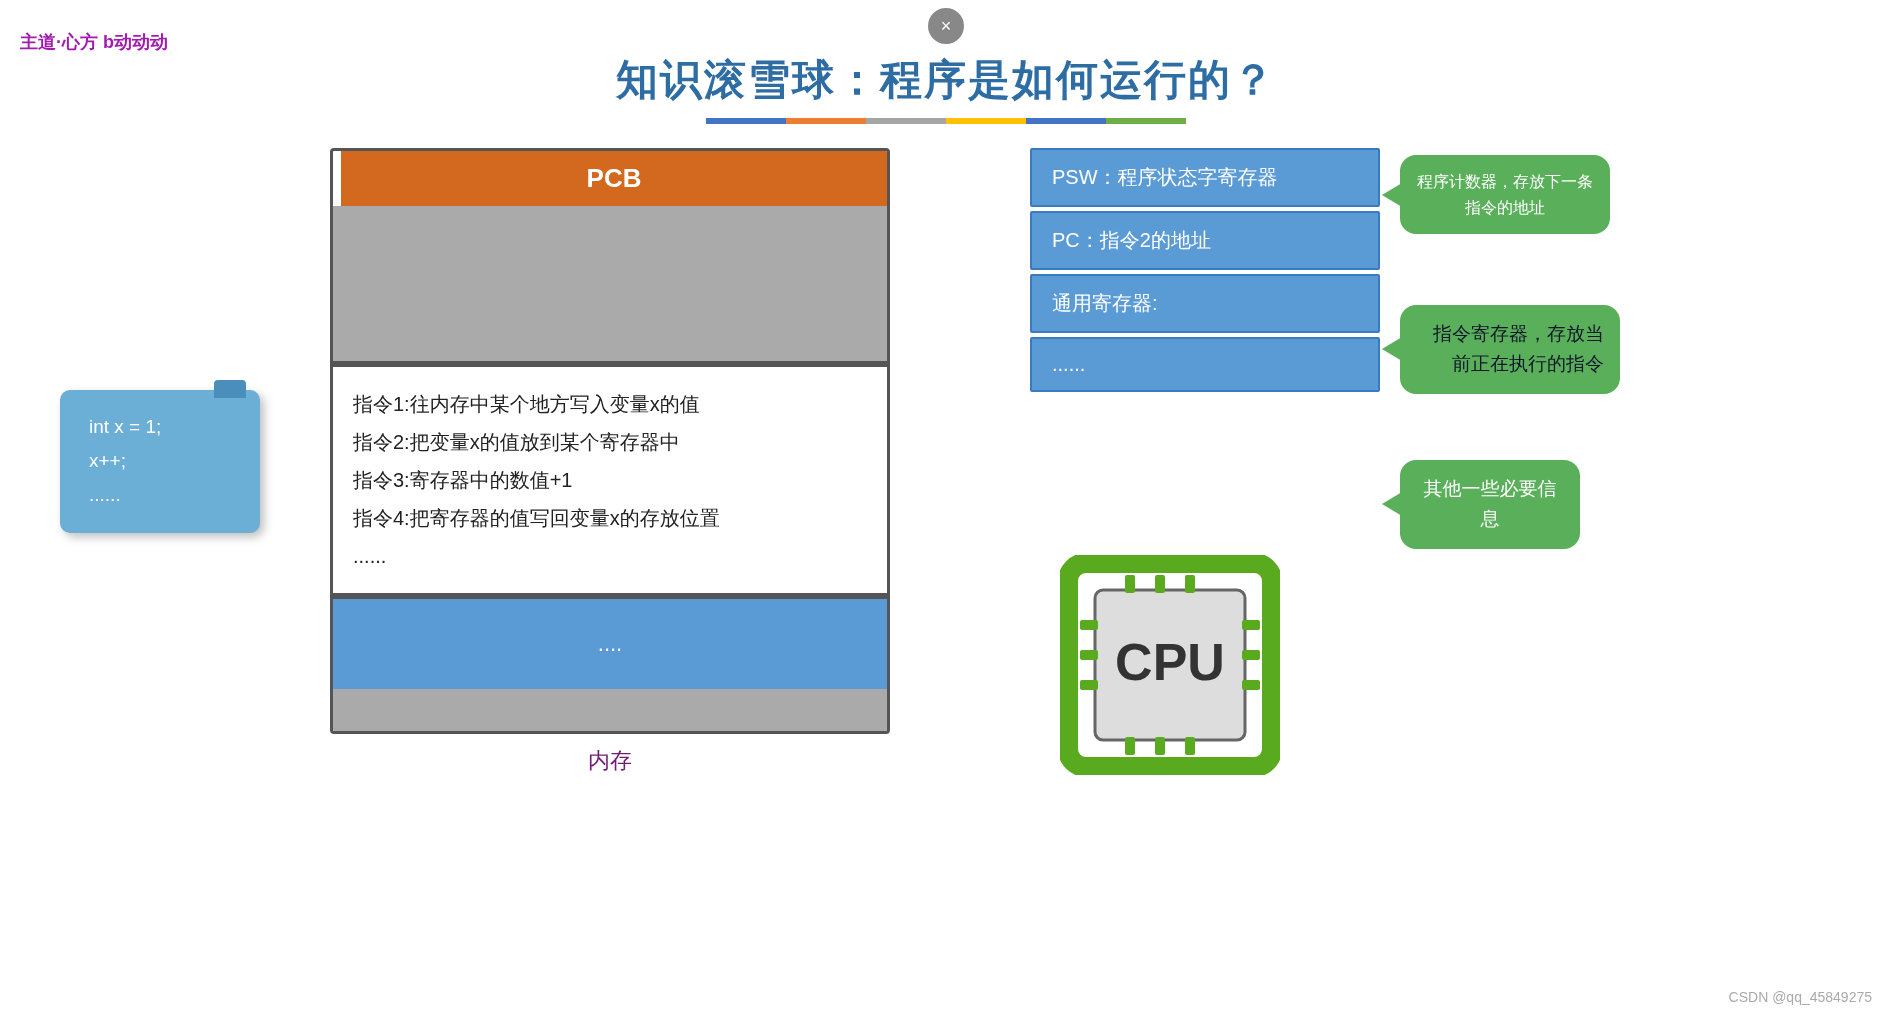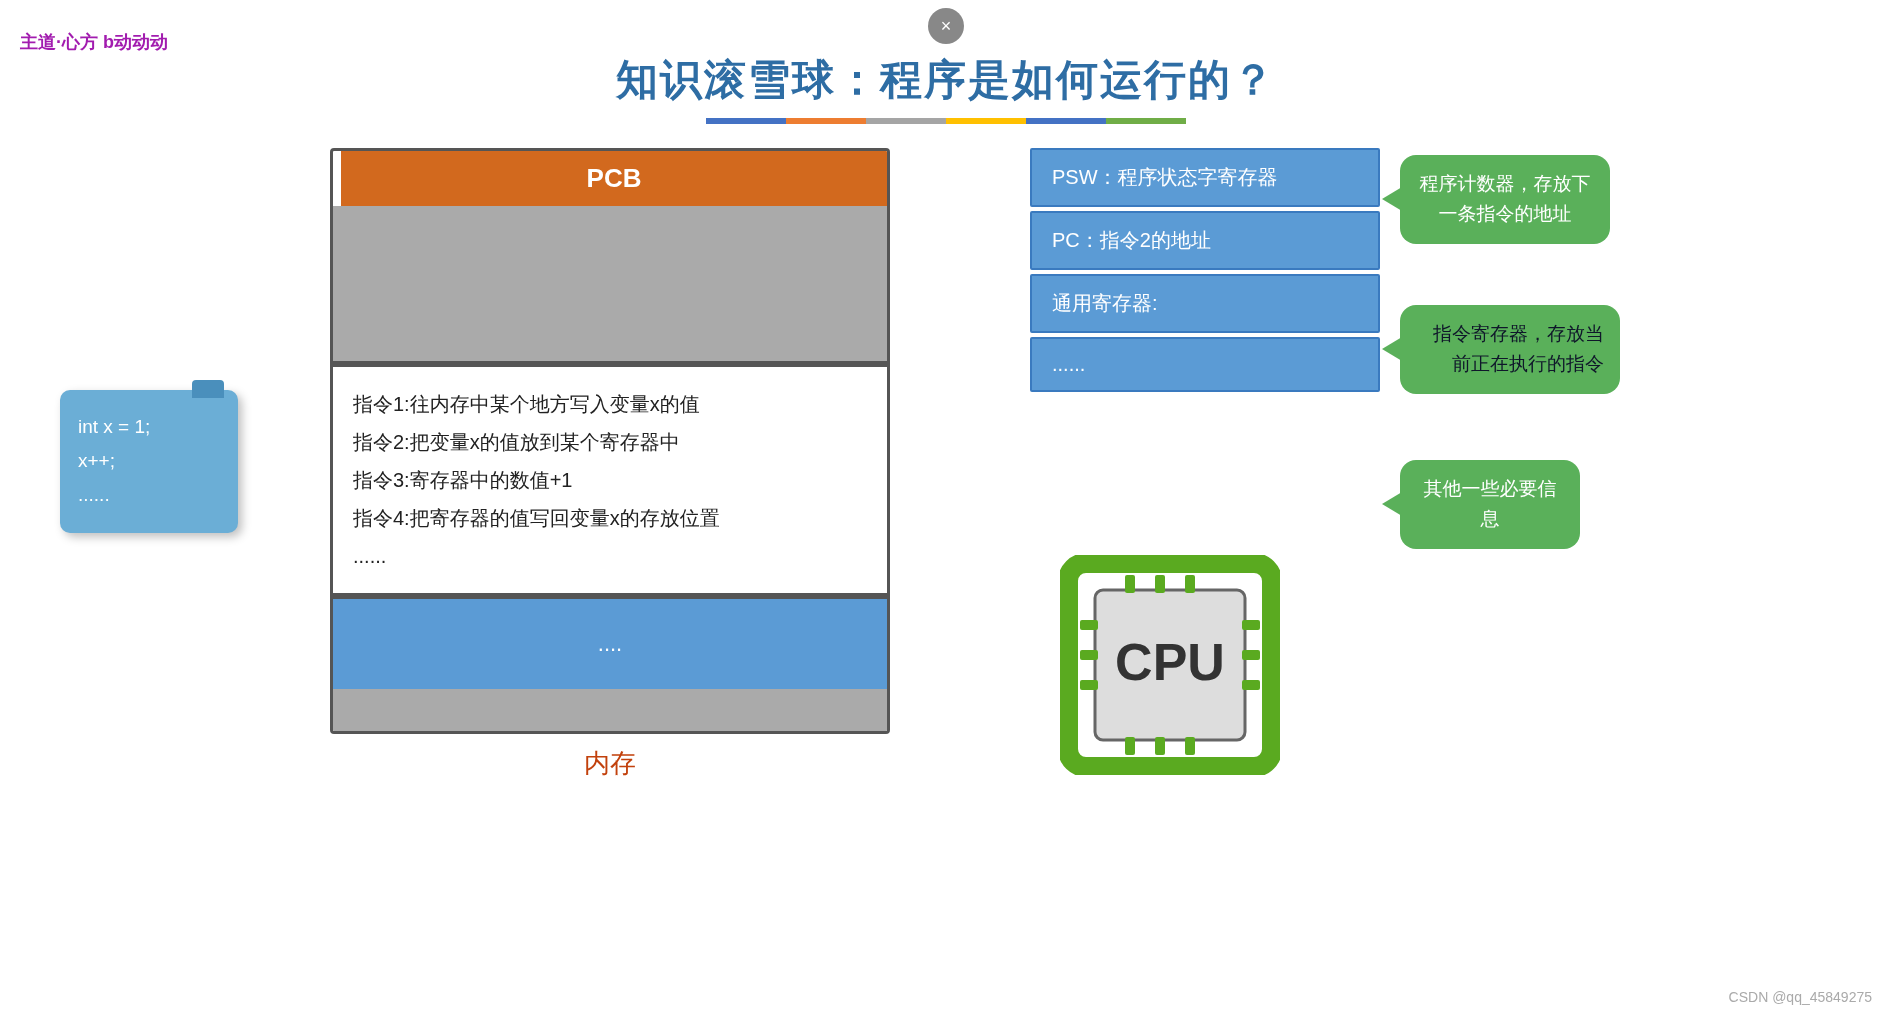--- a/index.html
+++ b/index.html
@@ -114,22 +114,22 @@
       display: flex;
       align-items: center;
       justify-content: center;
     }
     .mem-gray-bot {
       background: #aaa;
       height: 42px;
     }
     .mem-label {
       text-align: center;
-      font-size: 26px;
-      color: #c2410c;
+      font-size: 22px;
+      color: #701a75;
       margin-top: 12px;
     }
 
     
     .cpu-area {
       position: absolute;
       top: 148px;
       left: 1030px;
       width: 350px;
     }
@@ -168,22 +168,22 @@
     <div class="color-bar-seg" style="background:#4472c4;"></div>
     <div class="color-bar-seg" style="background:#ed7d31;"></div>
     <div class="color-bar-seg" style="background:#a5a5a5;"></div>
     <div class="color-bar-seg" style="background:#ffc000;"></div>
     <div class="color-bar-seg" style="background:#4472c4;"></div>
     <div class="color-bar-seg" style="background:#70ad47;"></div>
   </div>
 </div>
 
 <div style="
-  position:absolute; top:390px; left:60px; width:178px;
-  background:#6baed6; border-radius:10px; padding:20px 18px;
+  position:absolute; top:390px; left:60px; width:200px;
+  background:#6baed6; border-radius:10px; padding:20px 29px;
   color:#fff; font-size:19px; line-height:1.8;
   box-shadow:4px 4px 10px rgba(0,0,0,0.25);
 ">
 
   <div style="position:absolute;top:-10px;right:14px;width:32px;height:18px;background:#4a8fbc;border-radius:4px 4px 0 0;"></div>
   <div>int x = 1;</div>
   <div>x++;</div>
   <div>......</div>
 </div>
 
@@ -218,21 +218,21 @@
 <div class="cpu-area">
   <div class="reg-box">PSW：程序状态字寄存器</div>
   <div class="reg-box">PC：指令2的地址</div>
   <div class="reg-box">通用寄存器:</div>
   <div class="reg-box">......</div>
 </div>
 
 <div style="
   position:absolute; top:155px; left:1400px; width:210px;
   background:#5ab05a; color:#fff; border-radius:16px;
-  font-size:19px; line-height:1.6; padding:14px 16px;
+  font-size:16px; line-height:1.6; padding:14px 16px;
   text-align:center;
 ">
   <span>程序计数器，存放下一条指令的地址</span>
   
   <div style="position:absolute;left:-18px;top:50%;transform:translateY(-50%);width:0;height:0;border-top:12px solid transparent;border-bottom:12px solid transparent;border-right:20px solid #5ab05a;"></div>
 </div>
 
 <div style="
   position:absolute; top:305px; left:1400px; width:220px;
   background:#5ab05a; color:#0f172a; border-radius:16px;

